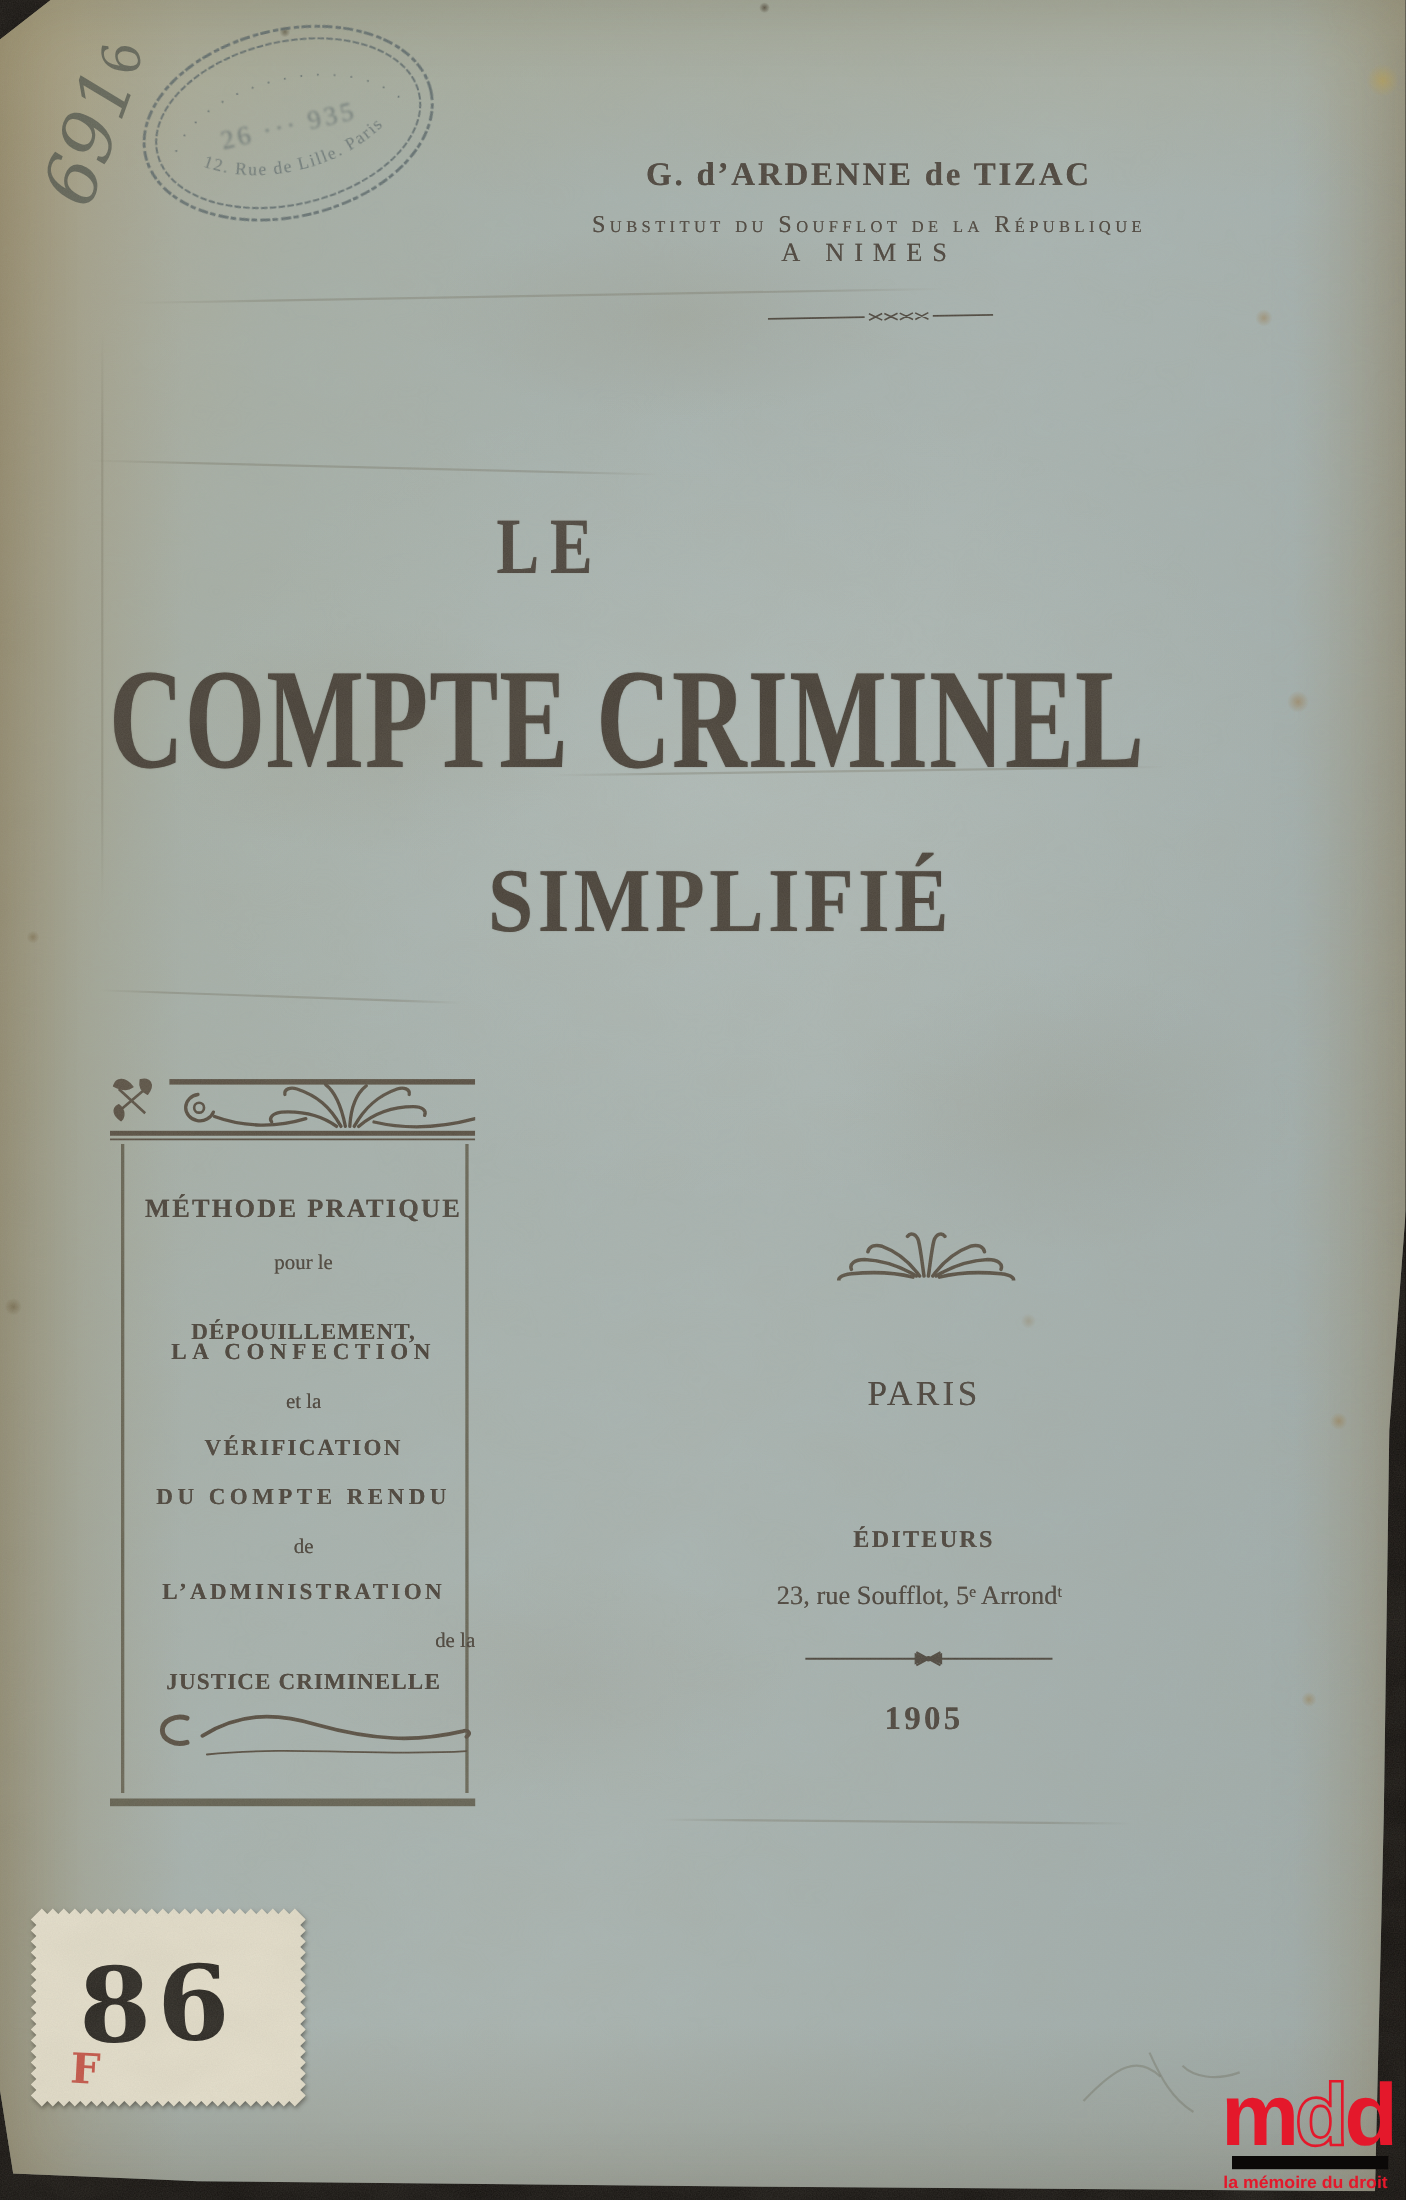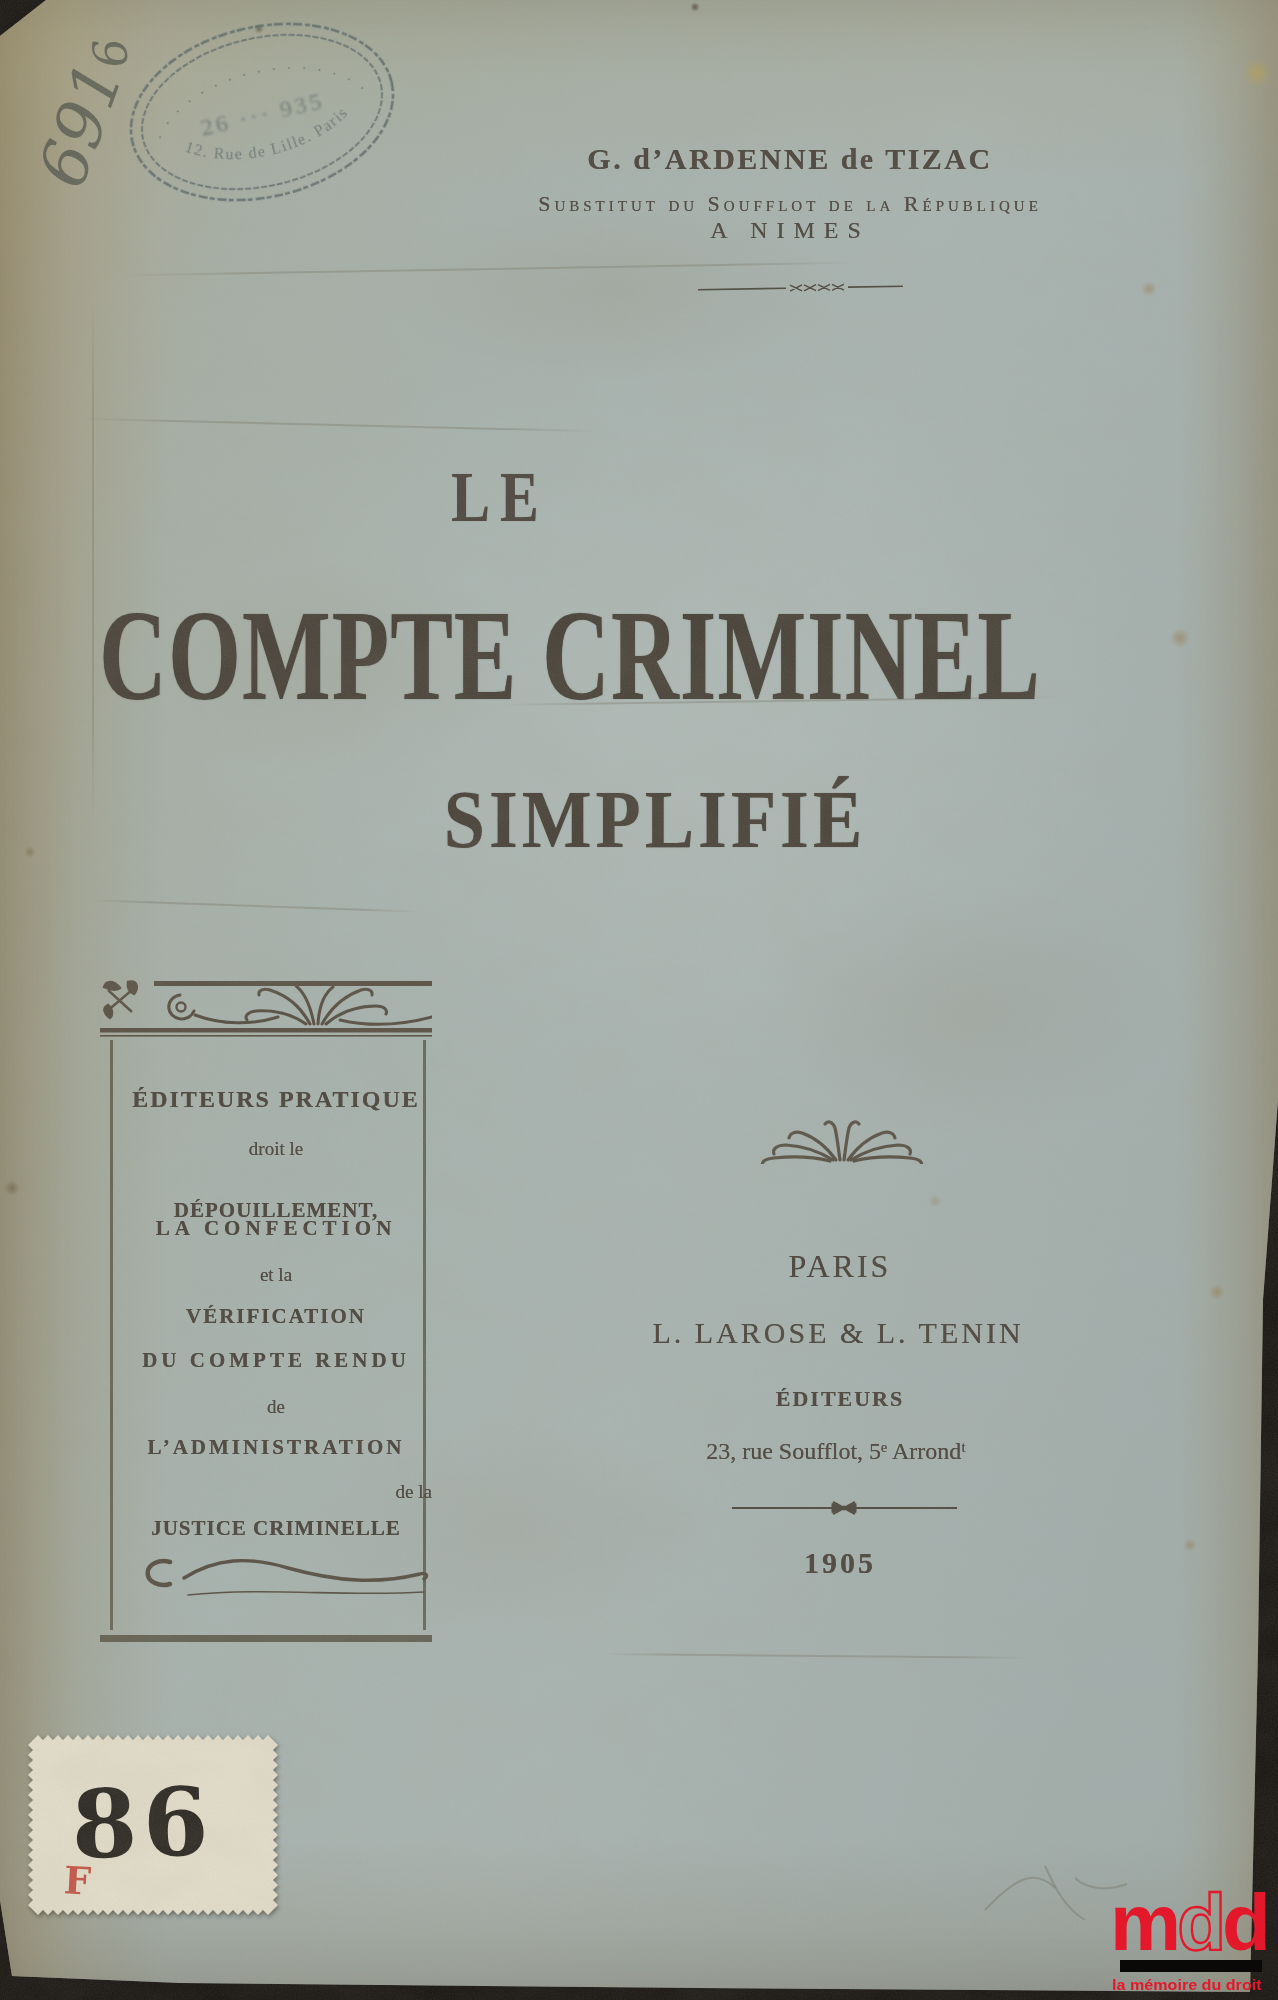--- a/index.html
+++ b/index.html
@@ -164,22 +164,22 @@
             <path d="M218,46 C219,28 224,16 233,9"></path>
             <path d="M222,46 C232,28 244,18 261,12 C267,10 273,12 272,17"></path>
             <path d="M226,46 C240,34 257,28 276,28 C284,28 288,32 286,36"></path>
             <path d="M240,42 C270,49 302,47 332,39"></path>
           </g>
         </g>
       </svg>
       <div class="v" style="left:10px;"></div>
       <div class="v" style="left:323px;"></div>
 
-      <div class="line l-big" style="top:108px;">ÉDITEURS PRATIQUE</div>
-      <div class="line l-sm" style="top:160px;">droit le</div>
+      <div class="line l-big" style="top:108px;">MÉTHODE PRATIQUE</div>
+      <div class="line l-sm" style="top:160px;">pour le</div>
       <div class="line l-cap" style="top:196px;letter-spacing:1px;margin-top:24px;">DÉPOUILLEMENT,</div>
       <div class="line l-cap" style="top:238px;letter-spacing:5px;">LA CONFECTION</div>
       <div class="line l-sm" style="top:286px;">et la</div>
       <div class="line l-cap" style="top:326px;letter-spacing:2px;">VÉRIFICATION</div>
       <div class="line l-cap" style="top:370px;letter-spacing:4px;">DU COMPTE RENDU</div>
       <div class="line l-sm" style="top:418px;">de</div>
       <div class="line l-cap" style="top:457px;letter-spacing:3px;">L’ADMINISTRATION</div>
       <div class="line l-sm" style="top:503px;text-align:right;">de la</div>
       <div class="line l-cap" style="top:538px;letter-spacing:1px;">JUSTICE CRIMINELLE</div>
 
@@ -199,21 +199,20 @@
         <path d="M104,44 C106,30 107,20 109,12 C111,6 116,4 119,8"></path>
         <path d="M96,44 C86,30 76,22 62,17 C55,15 50,17 49,22"></path>
         <path d="M108,44 C118,30 128,22 142,17 C149,15 154,17 155,22"></path>
         <path d="M93,44 C80,36 64,30 46,29 C37,29 32,33 34,38"></path>
         <path d="M111,44 C124,36 140,30 158,29 C167,29 172,33 170,38"></path>
         <path d="M90,45 C74,41 54,40 34,42 C24,43 20,47 24,50"></path>
         <path d="M114,45 C130,41 150,40 170,42 C180,43 184,47 180,50"></path>
       </g>
     </svg>
     <div class="imp imp-city ink" style="left:840px;top:1248px;">PARIS</div>
-    <div class="imp imp-pub ink" style="left:838px;top:1316px;">L. LAROSE &amp; L. TENIN</div>
     <div class="imp imp-ed ink" style="left:840px;top:1386px;">ÉDITEURS</div>
     <div class="imp imp-addr ink" style="left:836px;top:1438px;">23, rue Soufflot, 5ᵉ Arrondᵗ</div>
     <svg style="position:absolute;left:732px;top:1500px;" width="225" height="16" viewBox="0 0 225 16">
       <g stroke="#4a443c" fill="#4a443c">
         <path d="M0,8 H225" stroke-width="1.8" fill="none"></path>
         <polygon points="100,3.5 112,8 100,12.5"></polygon>
         <polygon points="124,3.5 112,8 124,12.5"></polygon>
         <path d="M101,2 L123,14 M101,14 L123,2" stroke-width="2" fill="none"></path>
         <circle cx="112" cy="8" r="2"></circle>
       </g>

